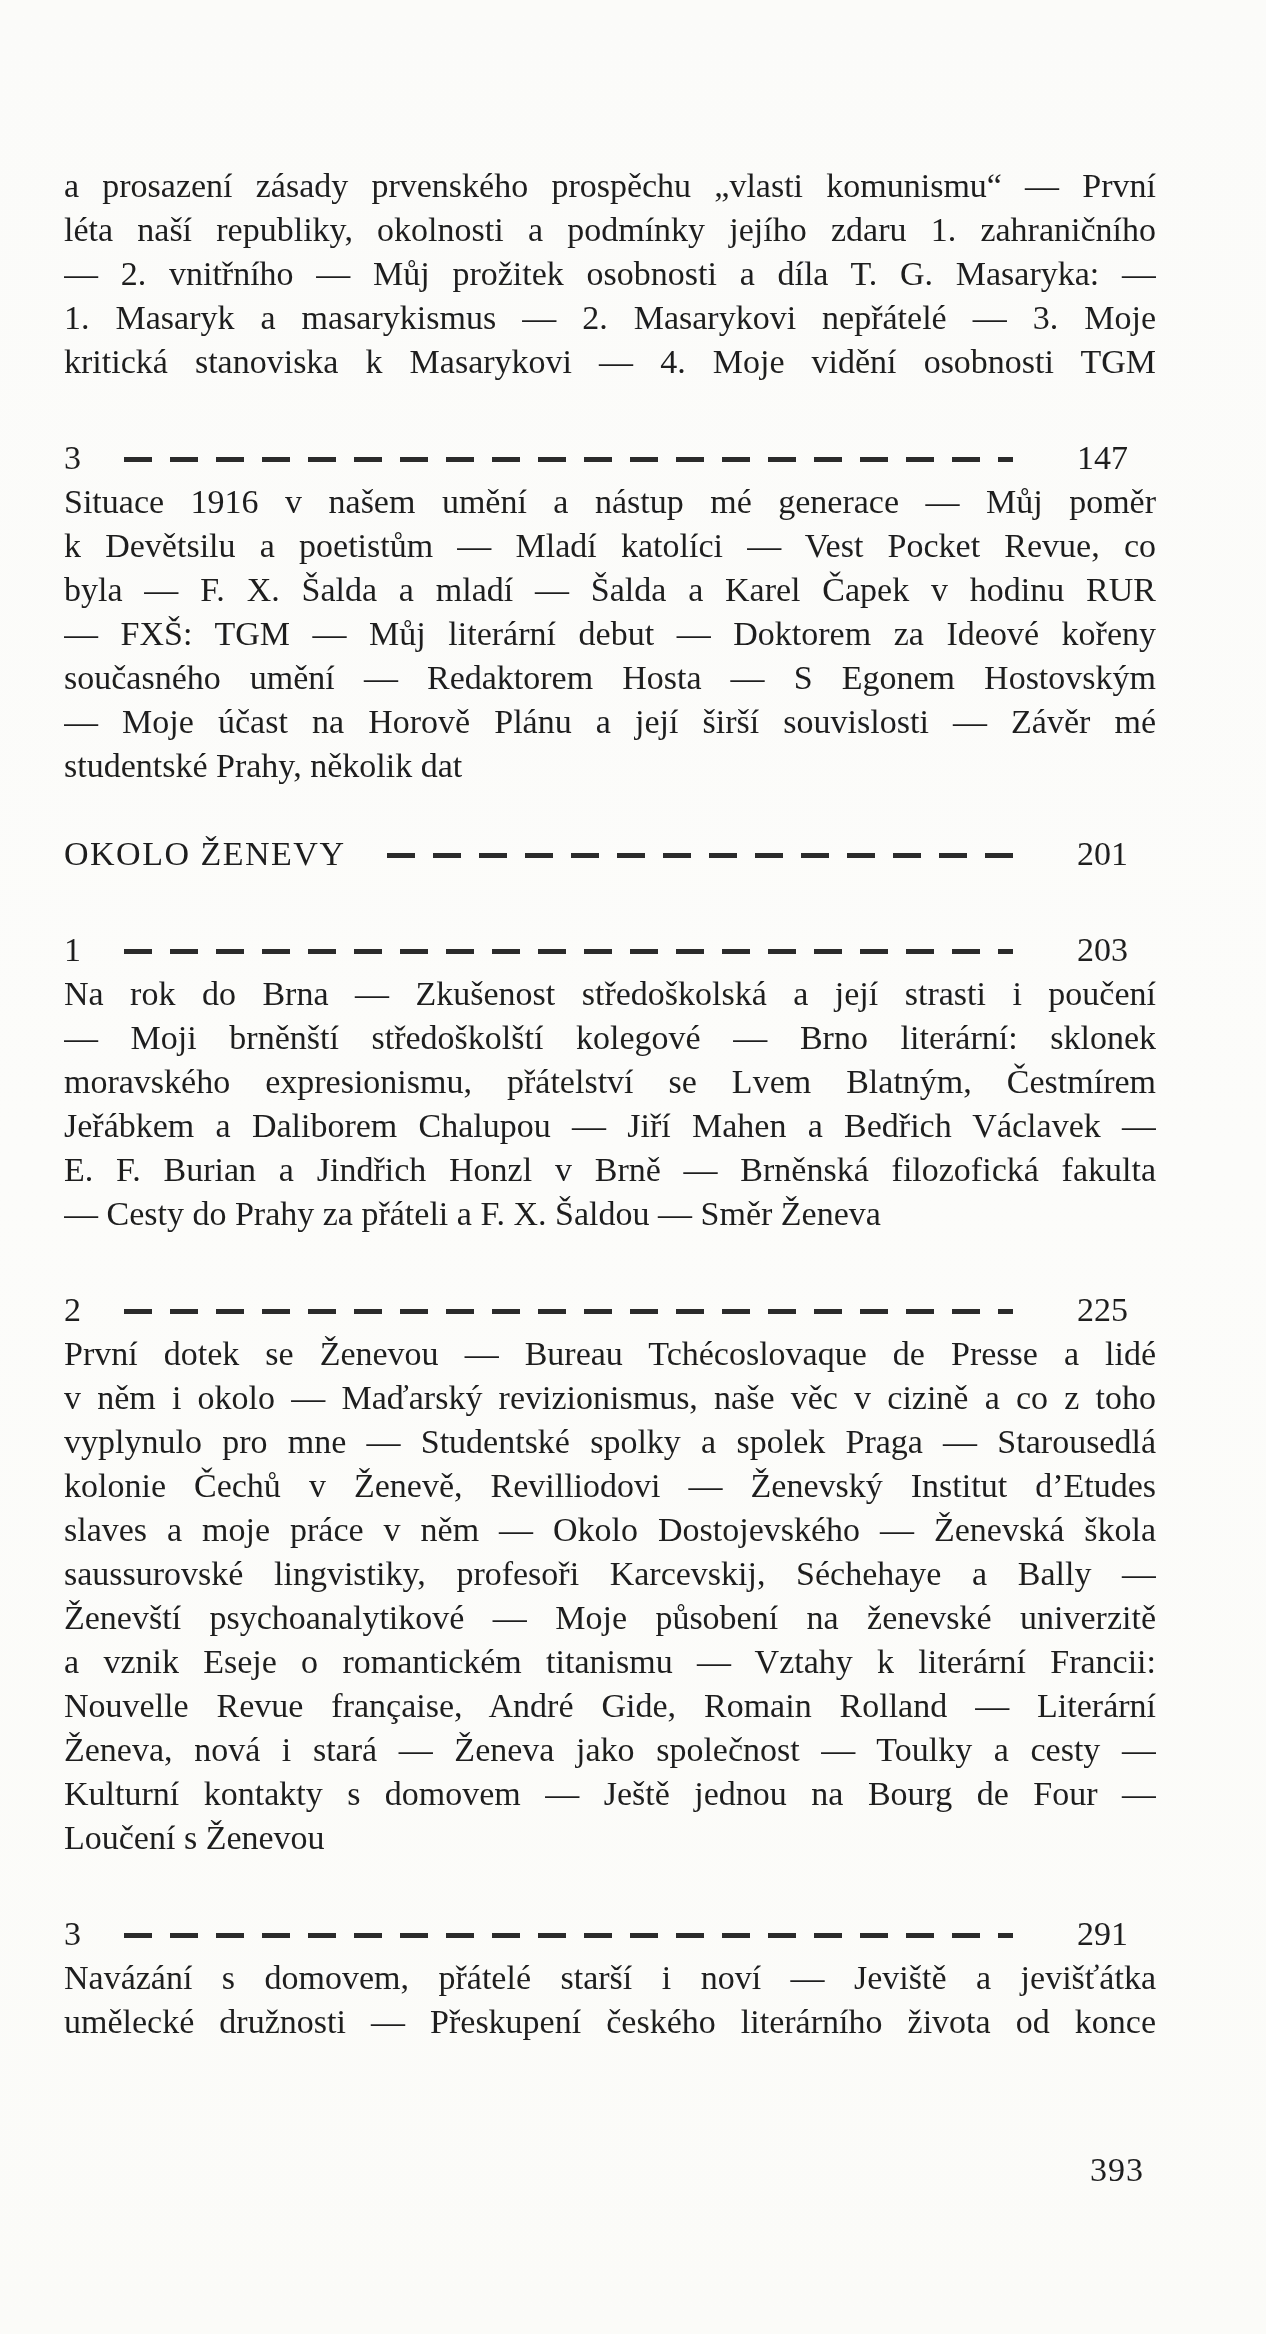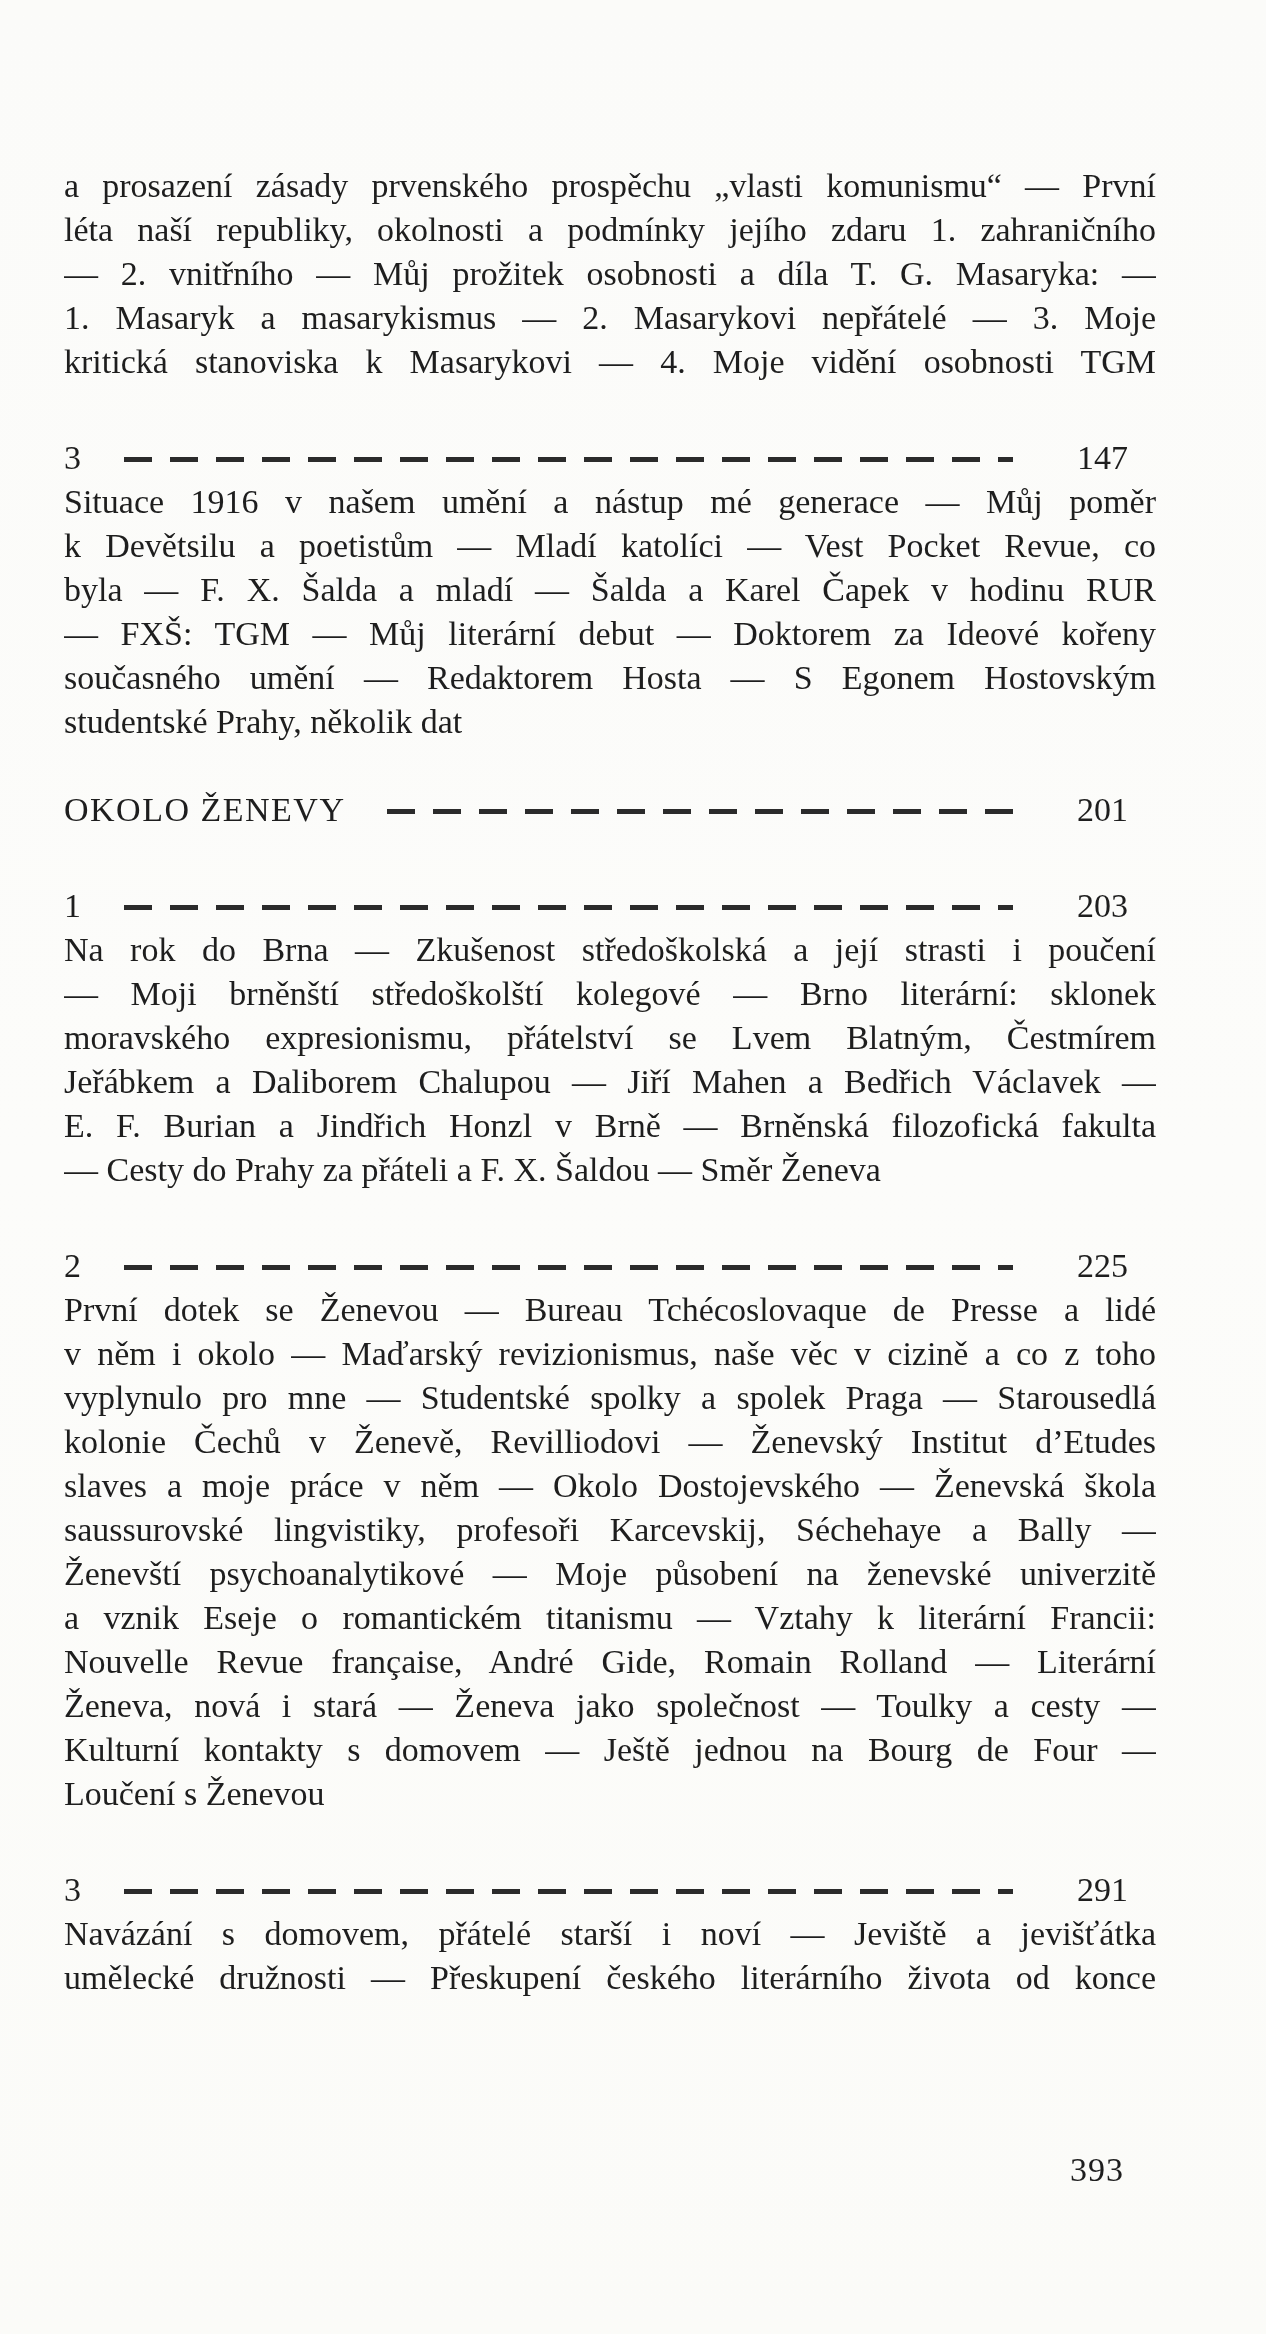--- a/index.html
+++ b/index.html
@@ -73,21 +73,21 @@
   }
   .entry .pagenum {
     flex: 0 0 auto;
     width: 80px;
     margin-right: 28px;
     text-align: right;
   }
   .folio {
     position: absolute;
     top: 2148px;
-    right: 142px;
+    right: 122px;
     font-size: 34px;
     line-height: 44px;
     letter-spacing: 1px;
     font-family: Liberation Serif, serif;
   }
 </style>
 </head>
 <body>
 
 <div class="page">
@@ -103,20 +103,21 @@
         <span class="label">3</span>
         <span class="leader"></span>
         <span class="pagenum">147</span>
       </div>
       <div class="paragraph">
         <div class="line">Situace 1916 v našem umění a nástup mé generace — Můj poměr</div>
         <div class="line">k Devětsilu a poetistům — Mladí katolíci — Vest Pocket Revue, co</div>
         <div class="line">byla — F. X. Šalda a mladí — Šalda a Karel Čapek v hodinu RUR</div>
         <div class="line">— FXŠ: TGM — Můj literární debut — Doktorem za Ideové kořeny</div>
         <div class="line">současného umění — Redaktorem Hosta — S Egonem Hostovským</div>
+        <div class="line">— Moje účast na Horově Plánu a její širší souvislosti — Závěr mé</div>
         <div class="line short">studentské Prahy, několik dat</div>
       </div>
       <div class="entry heading">
         <span class="label">OKOLO ŽENEVY</span>
         <span class="leader"></span>
         <span class="pagenum">201</span>
       </div>
       <div class="entry">
         <span class="label">1</span>
         <span class="leader"></span>

